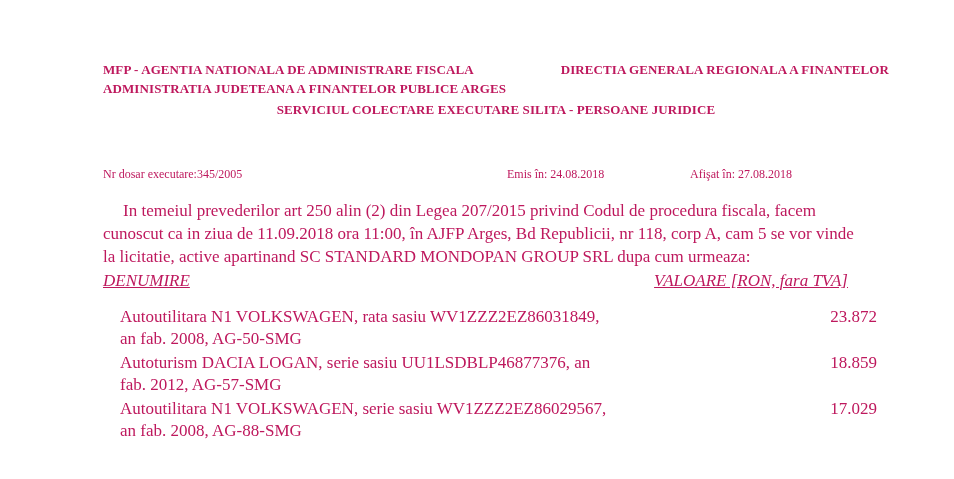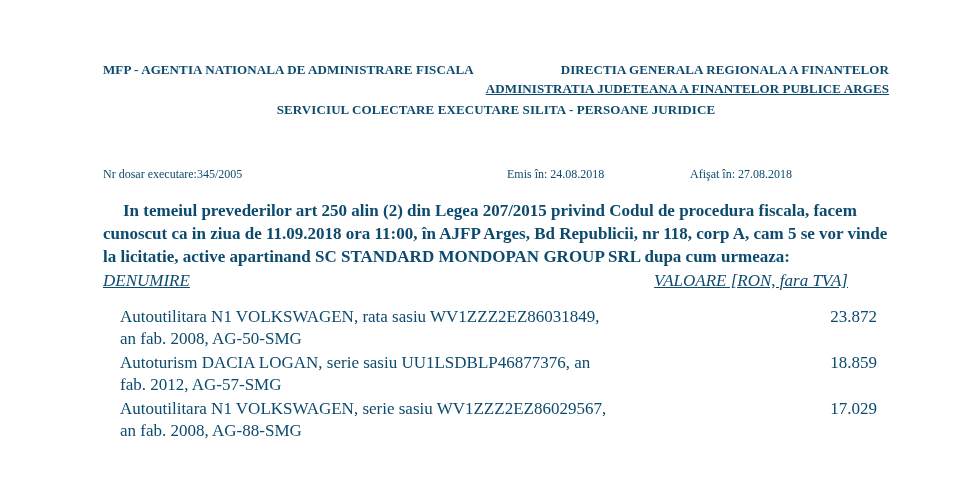--- a/index.html
+++ b/index.html
@@ -2,40 +2,40 @@
 <html><head>
 <meta charset="utf-8">
 <style>
   html, body { margin: 0; padding: 0; background: #ffffff; }
   .page {
     position: relative;
     width: 954px;
     height: 479px;
     background: #ffffff;
     font-family: "Liberation Serif", serif;
-    color: #0c4a6e;
+    color: #be185d;
     overflow: hidden;
   }
   
   .hdr { font-weight: bold; font-size: 13px; letter-spacing: 0.1px; }
   .header-line1 {
     position: absolute; left: 103px; top: 62px; width: 786px;
     display: flex; justify-content: space-between;
   }
-  .header-line2 { position: absolute; left: 103px; top: 81px; width: 786px; text-align: right; text-decoration: underline; }
+  .header-line2 { position: absolute; left: 103px; top: 81px; width: 786px; text-align: left; }
   .header-line3 { position: absolute; left: 103px; top: 102px; width: 786px; text-align: center; }
 
   
   .dates { position: absolute; left: 103px; top: 167px; width: 830px; font-size: 12px; height: 22px; }
   .dates .emis   { position: absolute; left: 404px; top: 0; white-space: nowrap; text-align: right; }
   .dates .afisat { position: absolute; left: 587px; top: 0; white-space: nowrap; }
 
   
   .intro { position: absolute; left: 103px; top: 199px; width: 840px; font-size: 17px; line-height: 23px; }
-  .intro .line { white-space: nowrap; font-weight: bold; }
+  .intro .line { white-space: nowrap; }
   .intro .indent { text-indent: 20px; }
 
   
   .thead {
     position: absolute; left: 103px; top: 271px; width: 830px;
     font-size: 17px; font-style: italic; height: 24px;
   }
   .thead .den { text-decoration: underline; }
   .thead .val { position: absolute; right: 85px; top: 0; text-decoration: underline; white-space: nowrap; }
 

